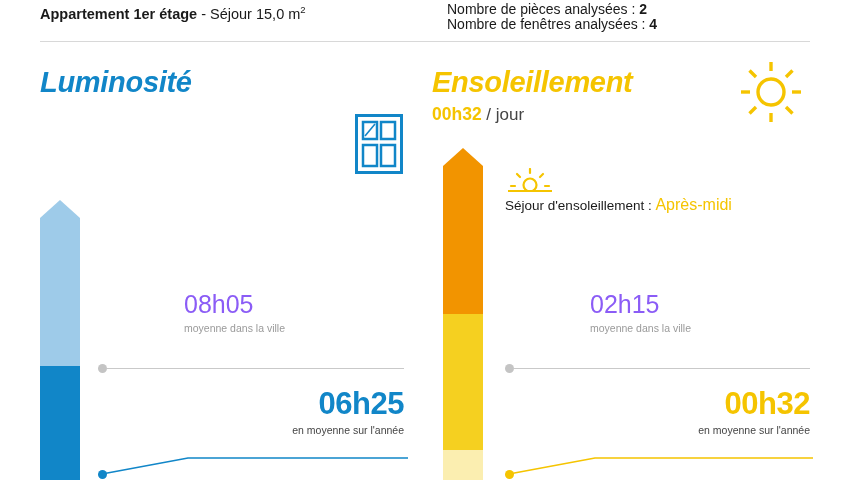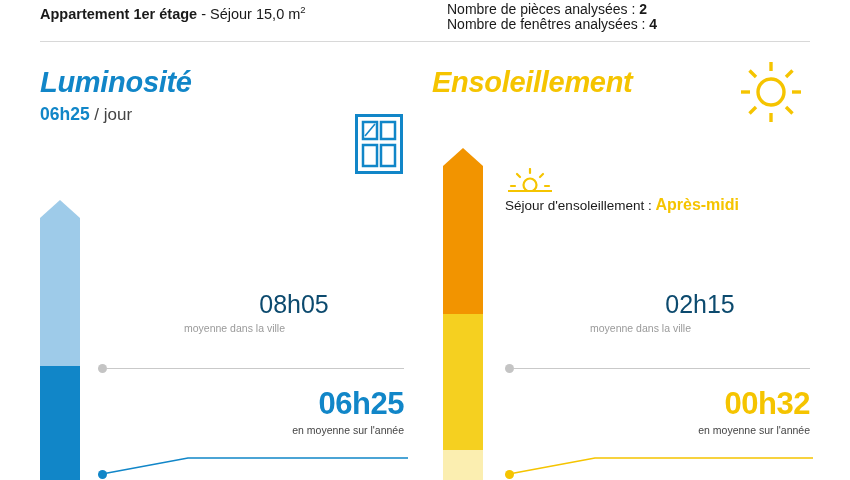--- a/index.html
+++ b/index.html
@@ -63,21 +63,21 @@
   .bar-r{left:443px;top:148px;}
   .bar .tip{
     width:0;height:0;border-left:20px solid transparent;border-right:20px solid transparent;
   }
   .seg{width:40px;}
 
   
   .avgline{position:absolute;height:1px;background:#c9c9c9;}
   .dot{position:absolute;width:9px;height:9px;border-radius:50%;}
   .avg-val{
-    position:absolute;font-size:25px;color:#0c4a6e;text-align:center;
+    position:absolute;font-size:25px;color:#8b5cf6;text-align:left;
     white-space:nowrap;
   }
   .avg-cap{
     position:absolute;font-size:10.5px;color:#9a9a9a;text-align:left;
     white-space:nowrap;
   }
 
   
   .own-val{
     position:absolute;font-size:31px;font-weight:bold;text-align:right;
@@ -85,21 +85,21 @@
   }
   .own-cap{
     position:absolute;font-size:10.5px;text-align:right;white-space:nowrap;
   }
 
   
   .period{
     position:absolute;left:505px;top:196px;
     font-size:13.5px;color:#1a1a1a;white-space:nowrap;
   }
-  .period b{color:#f5c400;font-weight:bold;font-size:16px;}
+  .period b{color:#f5c400;font-weight:normal;font-size:16px;}
   .sunrise-icon{position:absolute;left:508px;top:168px;width:44px;height:24px;}
 </style>
 </head>
 <body>
 
 <div class="header">
   <div class="hdr-title">
     <b>Appartement 1er étage</b>
     <span class="sub">- Séjour 15,0 m</span><sup>2</sup>
   </div>
@@ -112,24 +112,20 @@
       <span>Nombre de fenêtres analysées :</span>
       <b>4</b>
     </div>
   </div>
   <div class="rule"></div>
 </div>
 
 <div class="panel panel-left">
 
   <div class="ptitle blue">Luminosité</div>
-  <div class="pvalue">
-    <b class="blue">06h25</b>
-    <span>/ jour</span>
-  </div>
 
   <svg class="win-icon" viewBox="0 0 48 60">
     <rect x="1.5" y="1.5" width="45" height="57" fill="none" stroke="#1186c8" stroke-width="3"></rect>
     <rect x="8" y="8" width="14" height="17" fill="none" stroke="#1186c8" stroke-width="2.5"></rect>
     <rect x="26" y="8" width="14" height="17" fill="none" stroke="#1186c8" stroke-width="2.5"></rect>
     <rect x="8" y="31" width="14" height="21" fill="none" stroke="#1186c8" stroke-width="2.5"></rect>
     <rect x="26" y="31" width="14" height="21" fill="none" stroke="#1186c8" stroke-width="2.5"></rect>
     <line x1="10" y1="22" x2="20" y2="10" stroke="#1186c8" stroke-width="1.6"></line>
   </svg>
 
@@ -149,20 +145,24 @@
     <polyline points="6,52 92,36 312,36" fill="none" stroke="#1186c8" stroke-width="1.6"></polyline>
   </svg>
   <div class="dot" style="left:98px;top:418px;background:#1186c8;"></div>
   <div class="own-val blue" style="left:184px;top:334px;width:220px;">06h25</div>
   <div class="own-cap" style="left:184px;top:372px;width:220px;color:#444;">en moyenne sur l'année</div>
 </div>
 
 <div class="panel panel-right">
 
   <div class="ptitle yellow" style="left:18px;">Ensoleillement</div>
+  <div class="pvalue" style="left:18px;">
+    <b class="yellow">00h32</b>
+    <span>/ jour</span>
+  </div>
 
   <svg class="sun-icon" style="left:325px;top:8px;" viewBox="0 0 64 64">
     <circle cx="32" cy="32" r="13" fill="none" stroke="#f5c400" stroke-width="3.4"></circle>
     <g stroke="#f5c400" stroke-width="3.4" stroke-linecap="butt">
       <line x1="32" y1="2" x2="32" y2="11"></line>
       <line x1="32" y1="53" x2="32" y2="62"></line>
       <line x1="2" y1="32" x2="11" y2="32"></line>
       <line x1="53" y1="32" x2="62" y2="32"></line>
       <line x1="10.5" y1="10.5" x2="17" y2="17"></line>
       <line x1="47" y1="47" x2="53.5" y2="53.5"></line>

